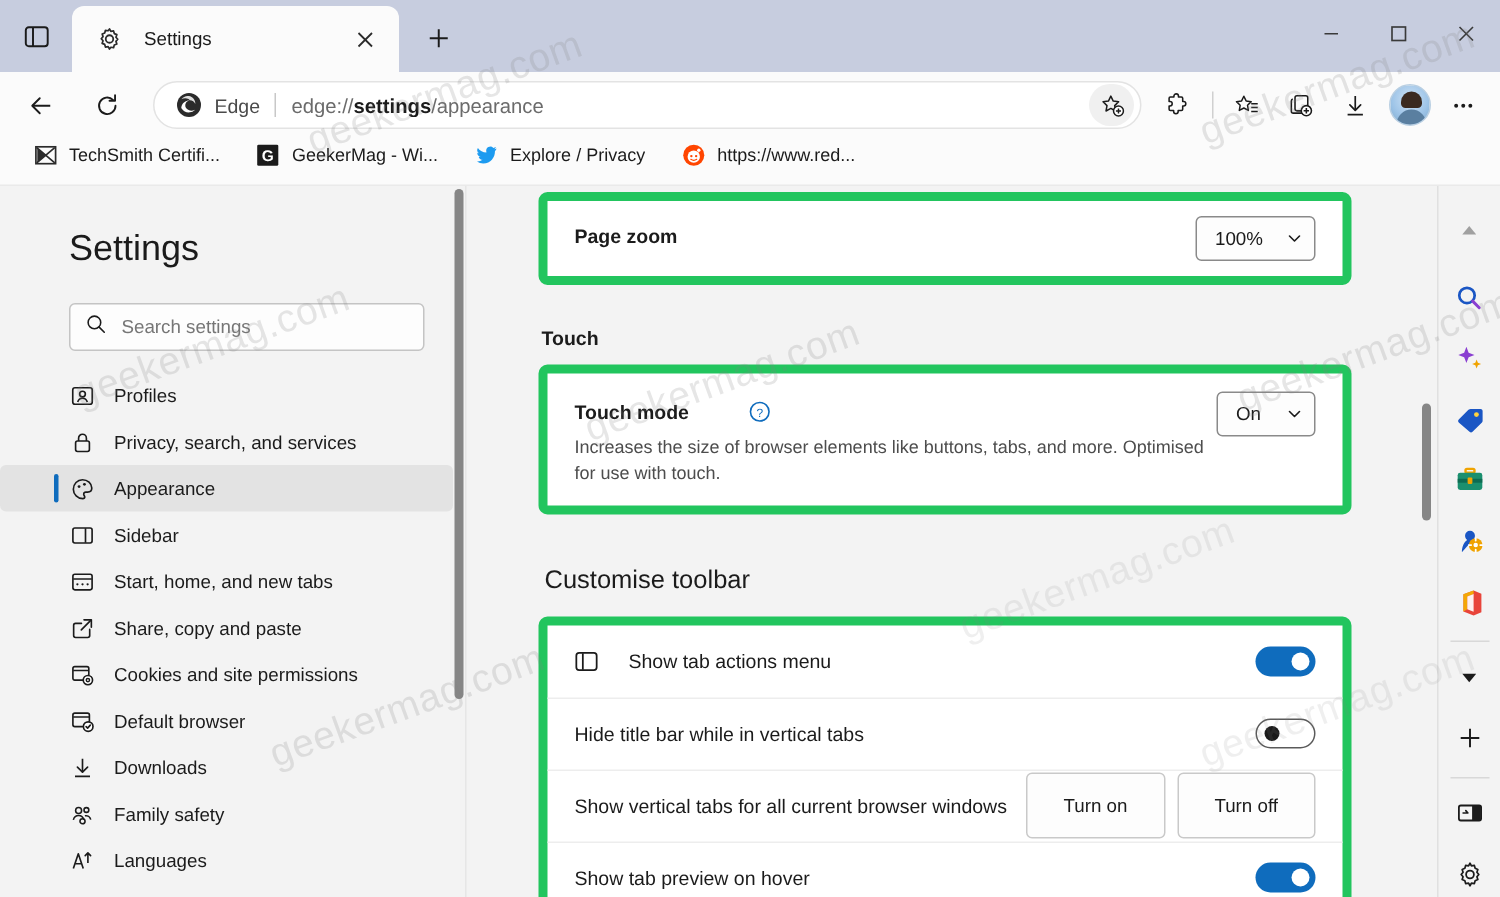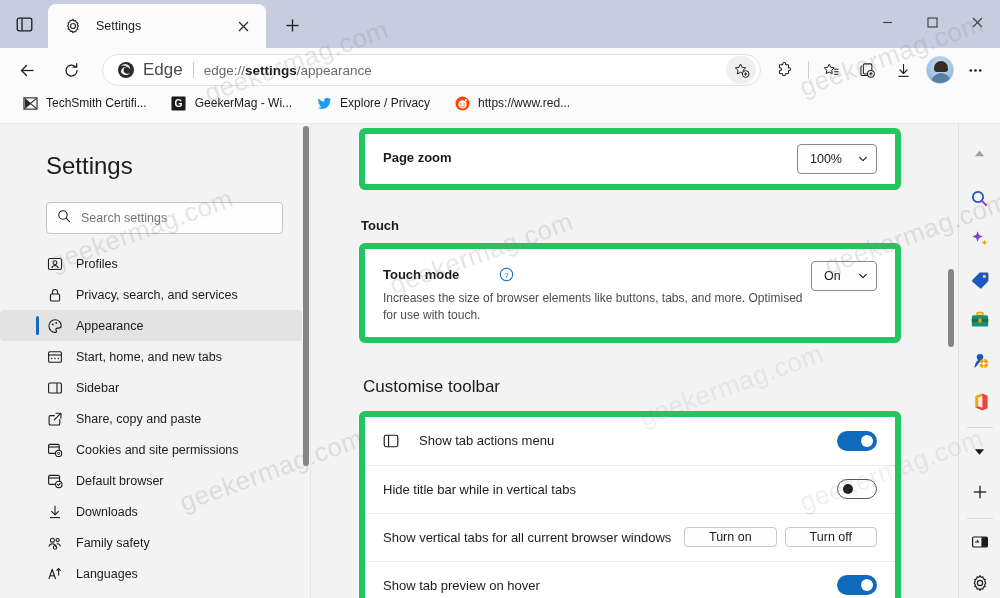--- a/index.html
+++ b/index.html
@@ -62,21 +62,21 @@
     width: 34px; height: 34px; border-radius: 6px; margin-left: 10px;
     display: flex; align-items: center; justify-content: center;
   }
   .omnibox {
     flex: 1; height: 32px; margin: 0 6px 0 14px;
     background: #ffffff; border-radius: 16px;
     display: flex; align-items: center; padding: 0 4px 0 14px;
     border: 1px solid #e3e3e3;
   }
   .omni-edge-logo { width: 18px; height: 18px; flex: 0 0 18px; }
-  .omni-edge-label { font-size: 17px; color: #4a4a4a; margin-left: 8px; }
+  .omni-edge-label { font-size: 13px; color: #4a4a4a; margin-left: 8px; }
   .omni-sep { width: 1px; height: 16px; background: #c8c8c8; margin: 0 10px; }
   .omni-url { font-size: 13.5px; color: #6b6b6b; flex: 1; white-space: nowrap; overflow: hidden; }
   .omni-url b { color: #1b1b1b; font-weight: 600; }
   .omni-fav {
     width: 30px; height: 28px; border-radius: 14px; background: #f0f0f0;
     display: flex; align-items: center; justify-content: center; flex: 0 0 30px;
   }
   .toolbtn {
     width: 34px; height: 34px; border-radius: 6px;
     display: flex; align-items: center; justify-content: center; flex: 0 0 34px;
@@ -192,21 +192,21 @@
   .toggle {
     width: 40px; height: 20px; border-radius: 10px; position: relative; flex: 0 0 40px;
   }
   .toggle.on { background: #0f6cbd; }
   .toggle.off { background: #fff; border: 1px solid #5a5a5a; }
   .toggle .knob { position: absolute; border-radius: 50%; top: 50%; transform: translateY(-50%); }
   .toggle.on .knob { right: 4px; width: 12px; height: 12px; background: #fff; }
   .toggle.off .knob { left: 5px; width: 10px; height: 10px; background: #1b1b1b; }
 
   .pillbtn {
-    height: 20px; min-width: 62px; padding: 0 24px;
+    height: 44px; min-width: 62px; padding: 0 24px;
     border: 1px solid #c9c9c9; border-radius: 4px; background: #fdfdfd;
     font-size: 12.5px; color: #1b1b1b; display: flex; align-items: center; justify-content: center;
     font-family: "Liberation Sans", sans-serif;
   }
 
   .help-ico { width: 15px; height: 15px; margin-left: 8px; }
 
   .content-scrollbar {
     position: absolute; right: 4px; top: 0; width: 6px; height: 474px;
   }
@@ -453,38 +453,38 @@
               <circle cx="5.7" cy="6.4" r=".95" fill="#1b1b1b"></circle>
               <circle cx="9.3" cy="4.9" r=".95" fill="#1b1b1b"></circle>
             </svg>
           </span>
           <span class="nav-label">Appearance</span>
         </div>
 
         <div class="nav-item">
           <span class="nav-ico">
             <svg width="16" height="16" viewBox="0 0 16 16">
+              <rect x="1.6" y="3" width="12.8" height="10" rx="1.3" fill="none" stroke="#1b1b1b" stroke-width="1.1"></rect>
+              <line x1="10" y1="3.2" x2="10" y2="12.8" stroke="#1b1b1b" stroke-width="1.1"></line>
+            </svg>
+          </span>
+          <span class="nav-label">Sidebar</span>
+        </div>
+
+        <div class="nav-item">
+          <span class="nav-ico">
+            <svg width="16" height="16" viewBox="0 0 16 16">
               <rect x="1.6" y="2.8" width="12.8" height="10.4" rx="1.3" fill="none" stroke="#1b1b1b" stroke-width="1.1"></rect>
               <line x1="1.8" y1="6" x2="14.2" y2="6" stroke="#1b1b1b" stroke-width="1.1"></line>
               <circle cx="4.6" cy="9.5" r=".75" fill="#1b1b1b"></circle>
               <circle cx="8" cy="9.5" r=".75" fill="#1b1b1b"></circle>
               <circle cx="11.4" cy="9.5" r=".75" fill="#1b1b1b"></circle>
             </svg>
           </span>
           <span class="nav-label">Start, home, and new tabs</span>
-        </div>
-
-        <div class="nav-item">
-          <span class="nav-ico">
-            <svg width="16" height="16" viewBox="0 0 16 16">
-              <rect x="1.6" y="3" width="12.8" height="10" rx="1.3" fill="none" stroke="#1b1b1b" stroke-width="1.1"></rect>
-              <line x1="10" y1="3.2" x2="10" y2="12.8" stroke="#1b1b1b" stroke-width="1.1"></line>
-            </svg>
-          </span>
-          <span class="nav-label">Sidebar</span>
         </div>
 
         <div class="nav-item">
           <span class="nav-ico">
             <svg width="16" height="16" viewBox="0 0 16 16">
               <path d="M12.8 8.6v4.1c0 .7-.6 1.3-1.3 1.3H3.4c-.7 0-1.3-.6-1.3-1.3V5.9c0-.7.6-1.3 1.3-1.3h3.9" fill="none" stroke="#1b1b1b" stroke-width="1.1" stroke-linecap="round"></path>
               <path d="M9 2.2h4.9v4.9" fill="none" stroke="#1b1b1b" stroke-width="1.1" stroke-linecap="round" stroke-linejoin="round"></path>
               <line x1="13.5" y1="2.6" x2="7.2" y2="8.9" stroke="#1b1b1b" stroke-width="1.1" stroke-linecap="round"></line>
             </svg>
           </span>

